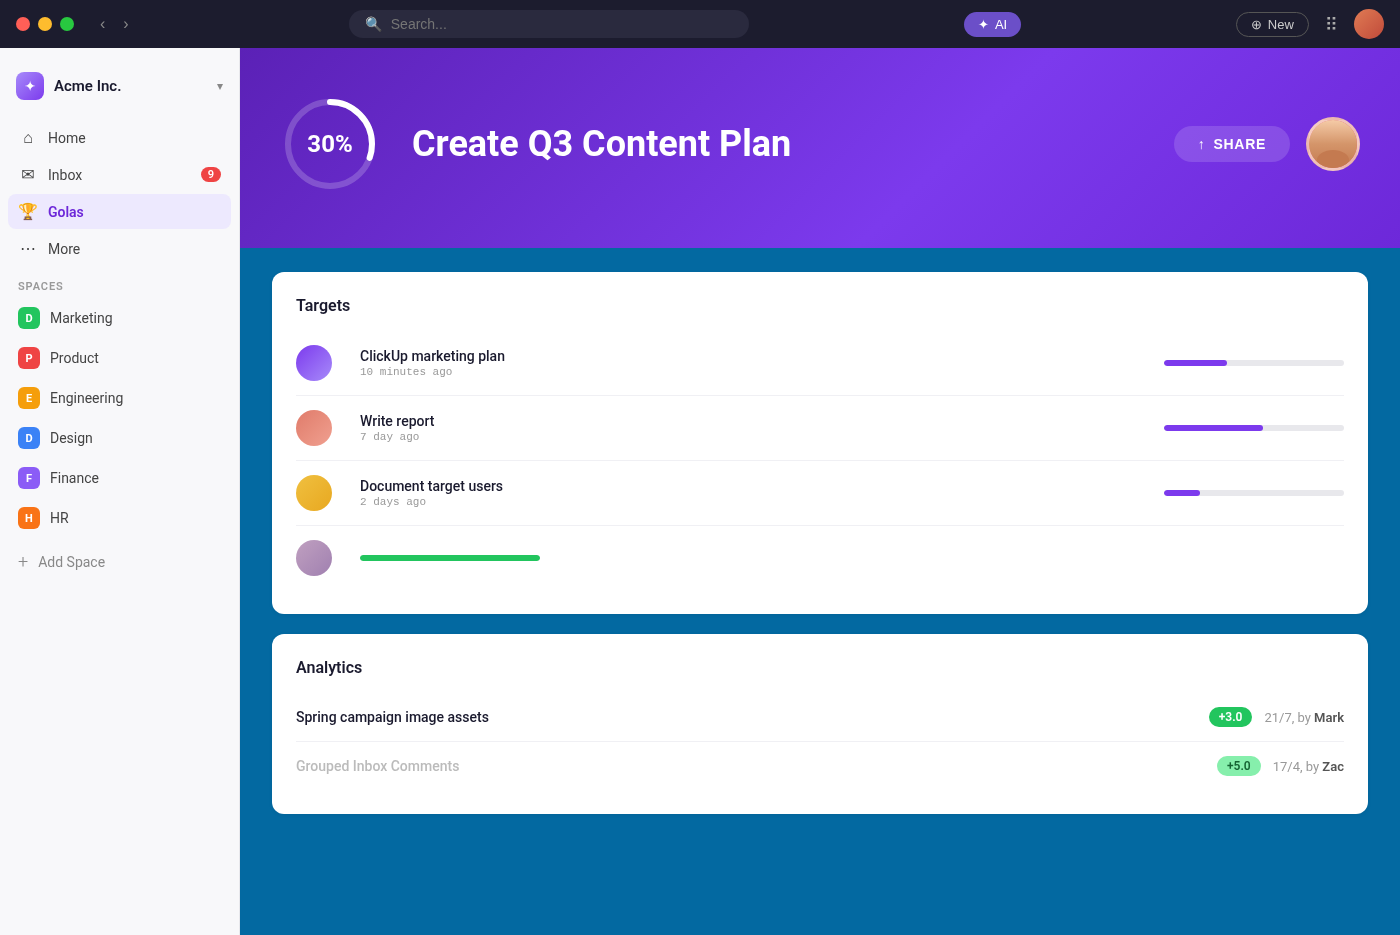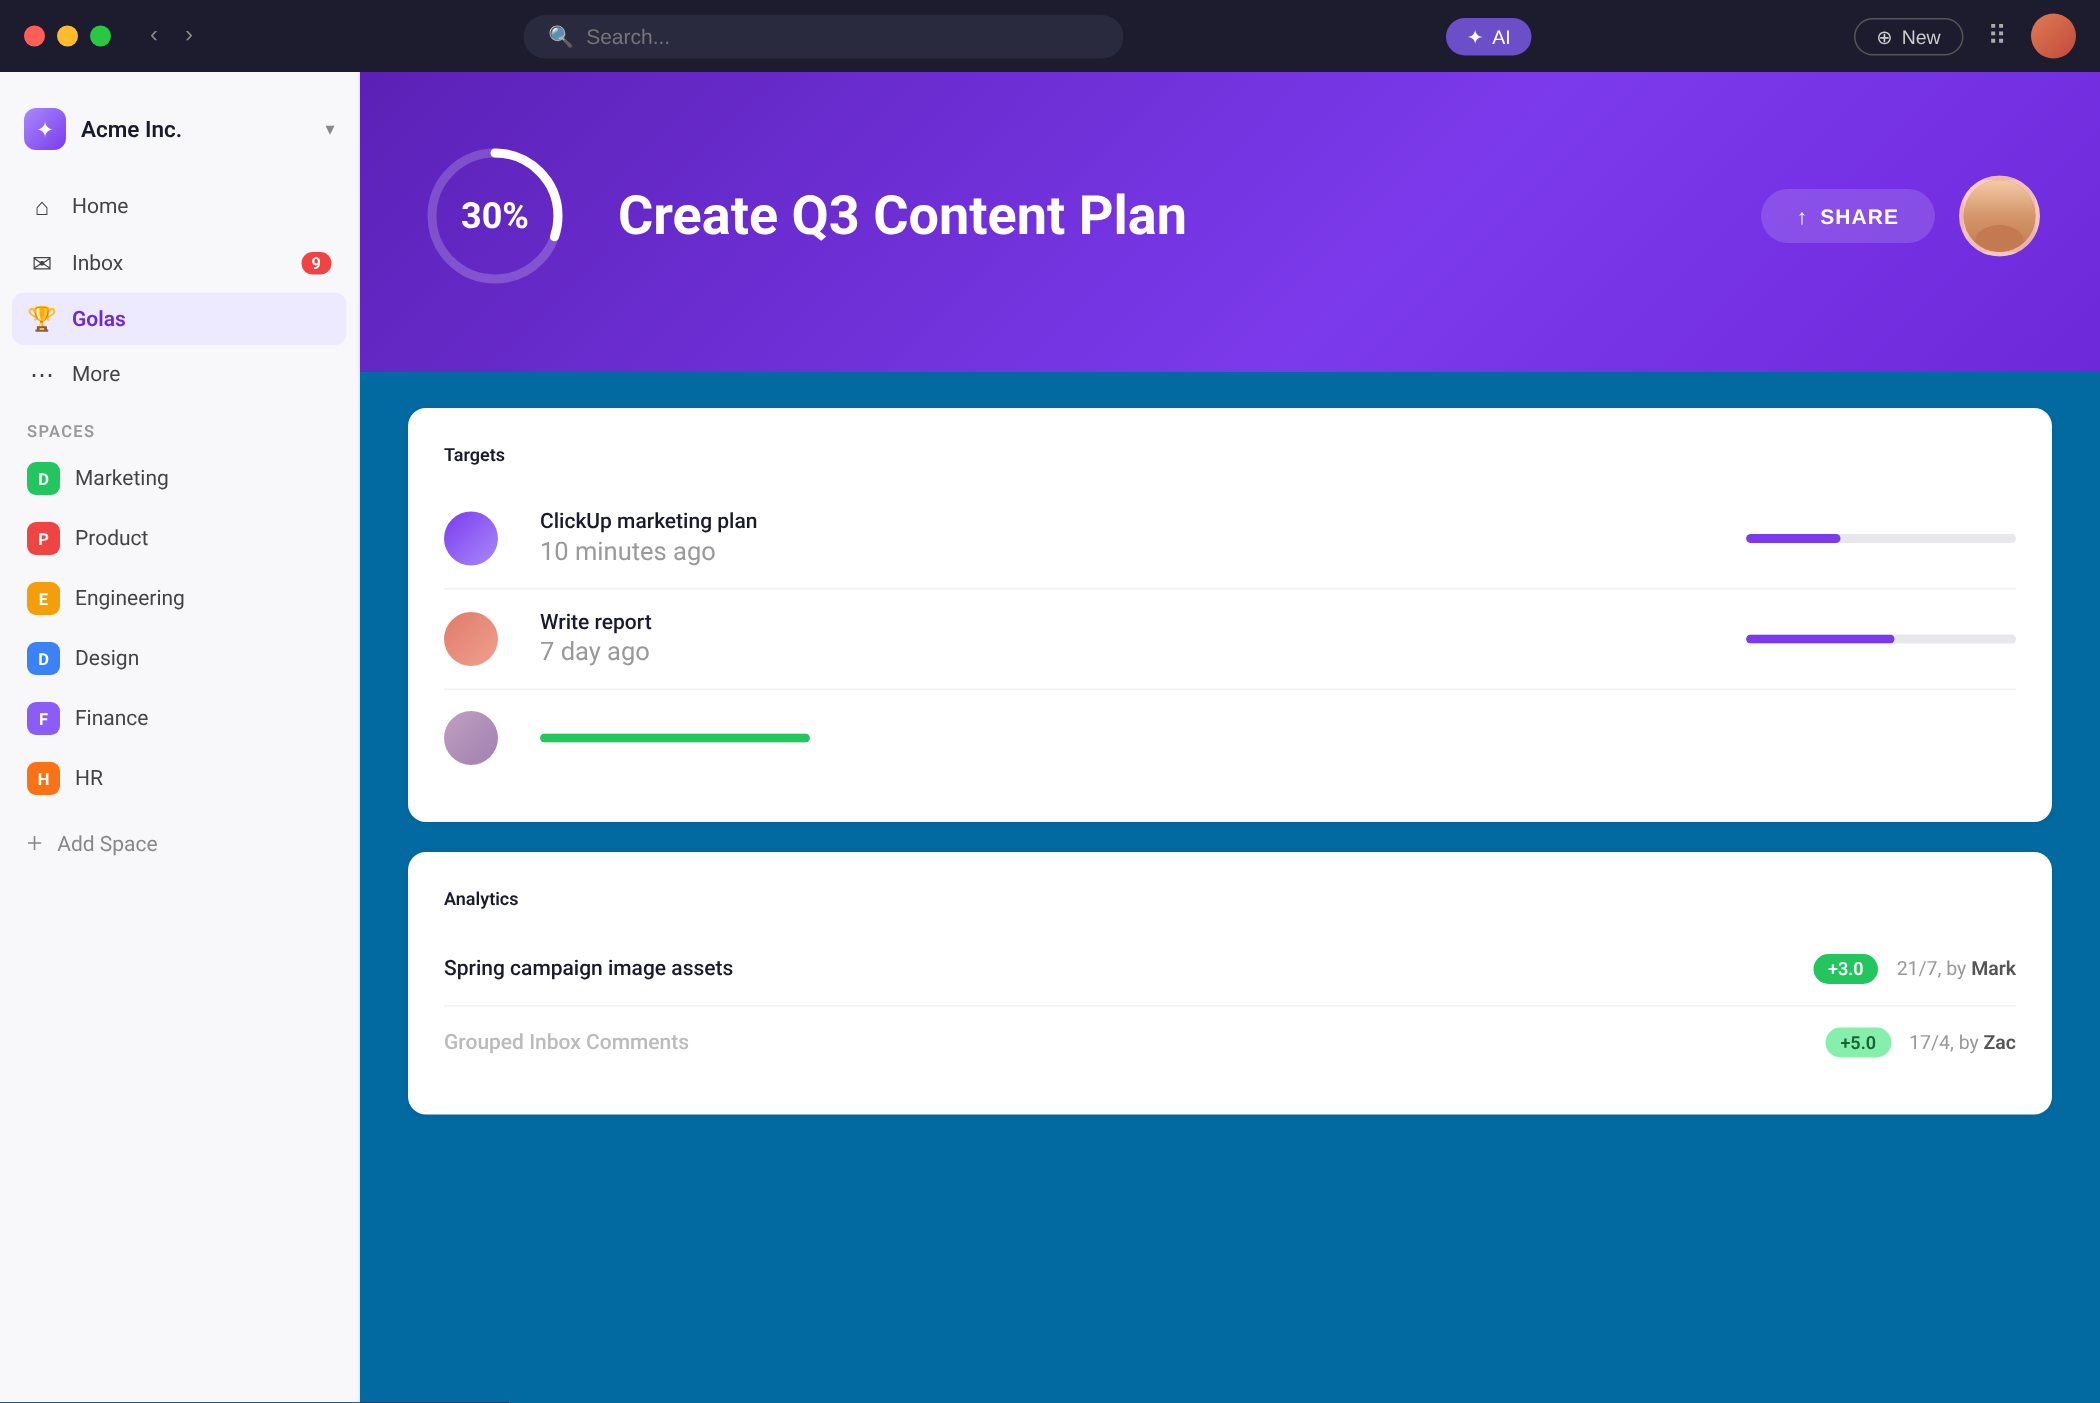--- a/index.html
+++ b/index.html
@@ -205,39 +205,39 @@
 
     
     .cards-area { padding: 24px 32px; display: flex; flex-direction: column; gap: 20px; }
 
     .card {
       background: white;
       border-radius: 12px;
       padding: 24px;
       box-shadow: 0 1px 4px rgba(0,0,0,0.06);
     }
-    .card-title { font-size: 12px; font-weight: 600; color: #1a1a2e; margin-bottom: 16px; }
+    .card-title { font-size: 16px; font-weight: 600; color: #1a1a2e; margin-bottom: 16px; }
 
     
     .target-item {
       display: flex;
       align-items: center;
       padding: 14px 0;
       border-bottom: 1px solid #f0f0f4;
       gap: 28px;
     }
     .target-item:last-child { border-bottom: none; }
     .target-avatar {
       width: 36px; height: 36px; border-radius: 50%;
       flex-shrink: 0;
       overflow: hidden;
     }
     .target-info { flex: 1; }
     .target-name { font-size: 14px; font-weight: 500; color: #1a1a2e; }
-    .target-time { font-size: 17px; color: #999; margin-top: 2px; }
+    .target-time { font-size: 11px; color: #999; margin-top: 2px; font-family: Liberation Mono, monospace; }
     .progress-bar-container {
       width: 180px;
       height: 6px;
       background: #e8e8ec;
       border-radius: 3px;
       overflow: hidden;
     }
     .progress-bar-fill {
       height: 100%;
       border-radius: 3px;
@@ -416,20 +416,30 @@
           <div class="target-avatar av2"></div>
           <div class="target-info">
             <div class="target-name">Write report</div>
             <div class="target-time">7 day ago</div>
           </div>
           <div class="progress-bar-container">
             <div class="progress-bar-fill" style="width:55%;background:#7c3aed;"></div>
           </div>
         </div>
 
+        <div class="target-item">
+          <div class="target-avatar av3"></div>
+          <div class="target-info">
+            <div class="target-name">Document target users</div>
+            <div class="target-time">2 days ago</div>
+          </div>
+          <div class="progress-bar-container">
+            <div class="progress-bar-fill" style="width:20%;background:#7c3aed;"></div>
+          </div>
+        </div>
 
         <div class="target-item">
           <div class="target-avatar av4"></div>
           <div class="progress-bar-container">
             <div class="progress-bar-fill" style="width:100%;background:#22c55e;"></div>
           </div>
         </div>
       </div>
 
       <div class="card">

